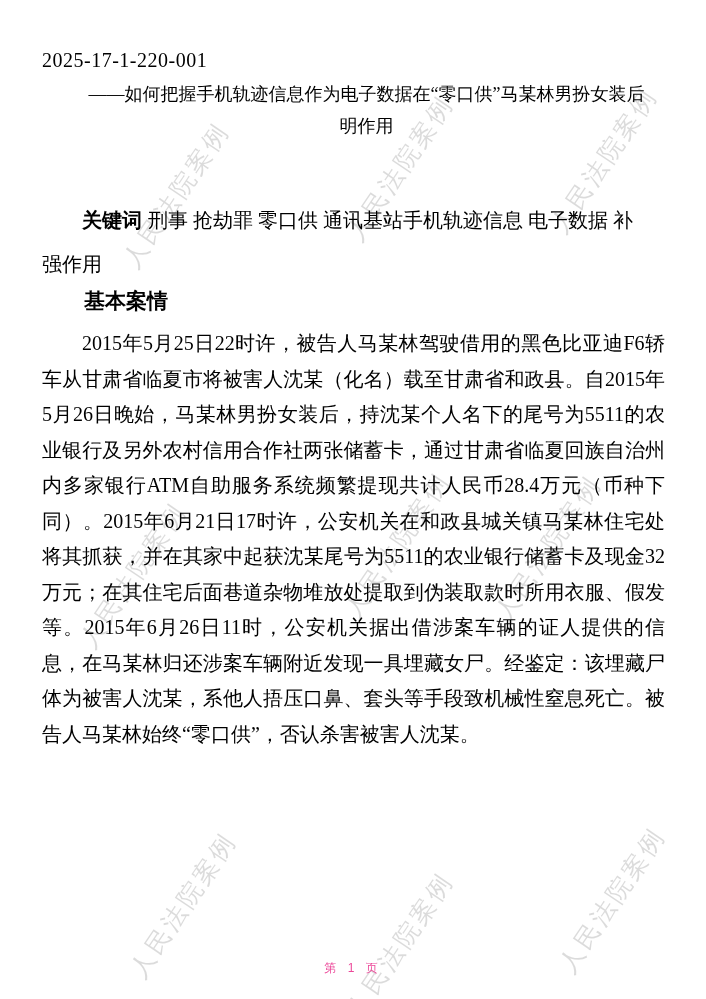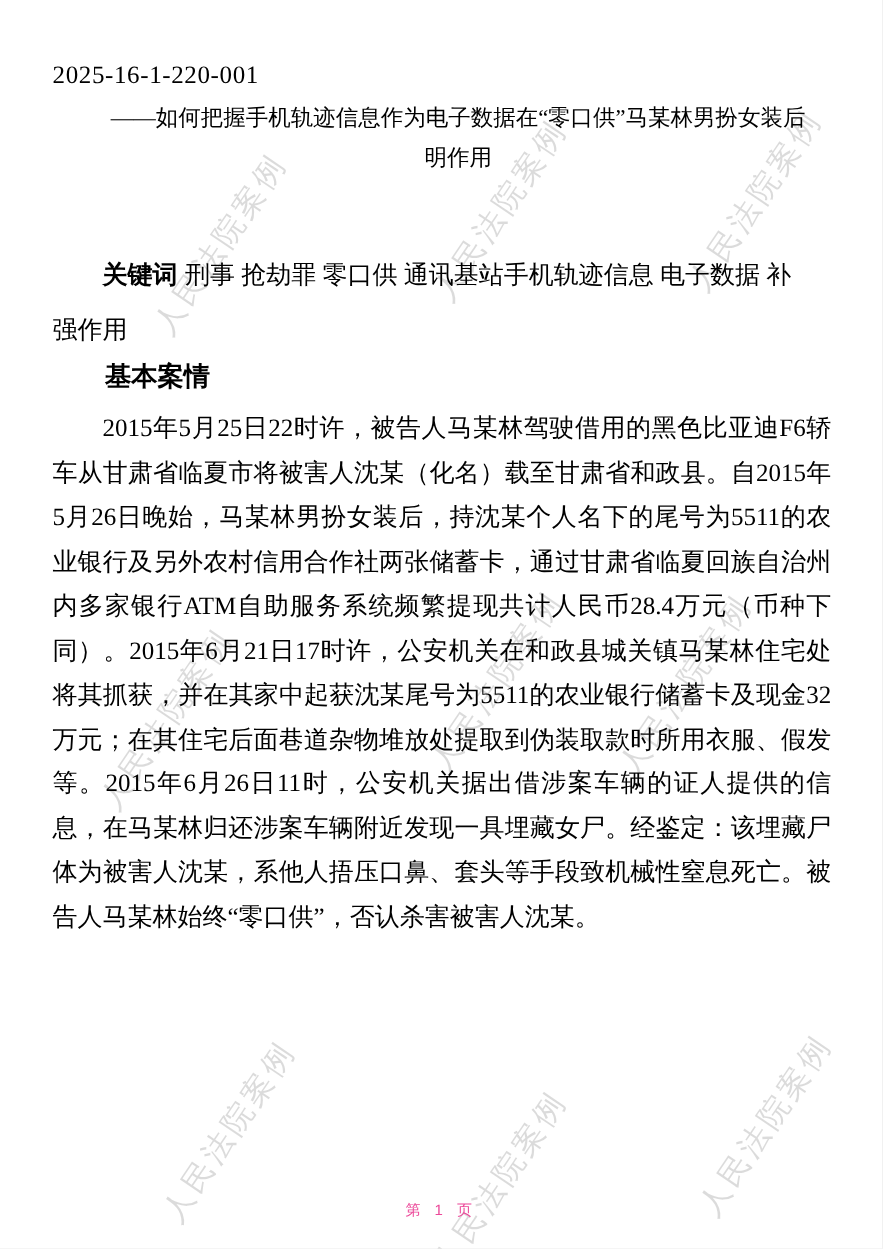--- a/index.html
+++ b/index.html
@@ -112,21 +112,21 @@
     <div class="wm" style="left:133px; top:575px;">人民法院案例</div>
     <div class="wm" style="left:397px; top:545px;">人民法院案例</div>
     <div class="wm" style="left:548px; top:548px;">人民法院案例</div>
     <div class="wm" style="left:183px; top:905px;">人民法院案例</div>
     <div class="wm" style="left:400px; top:945px;">人民法院案例</div>
     <div class="wm" style="left:612px; top:900px;">人民法院案例</div>
   </div>
 
   <div class="content">
 
-    <div class="case-number">2025-16-1-220-001</div>
+    <div class="case-number">2025-17-1-220-001</div>
 
 
     <div class="doc-subtitle">——如何把握手机轨迹信息作为电子数据在“零口供”马某林男扮女装后
 明作用</div>
 
     <p class="keywords"><span class="kw-label">关键词</span><span>刑事 抢劫罪 零口供 通讯基站手机轨迹信息 电子数据 补
 强作用</span></p>
 
     <h2 class="section-heading">基本案情</h2>
 

